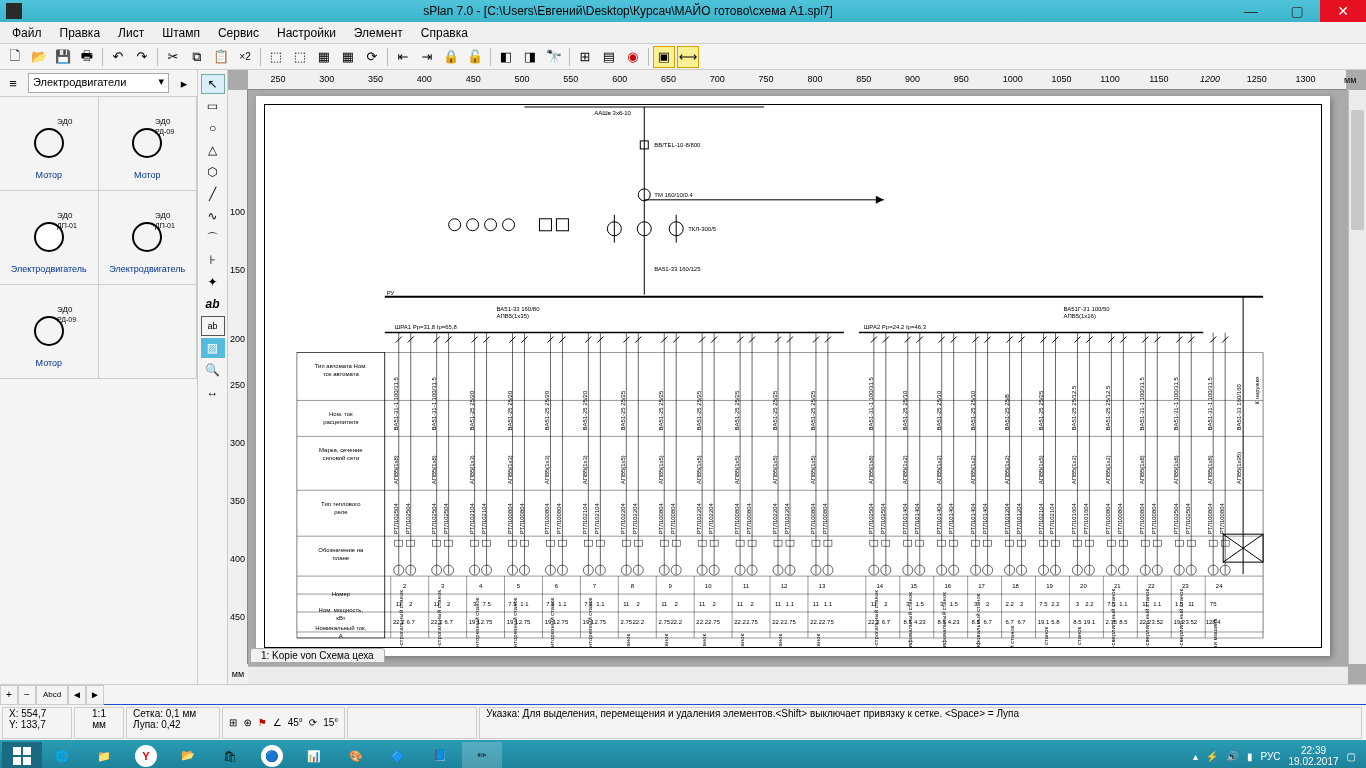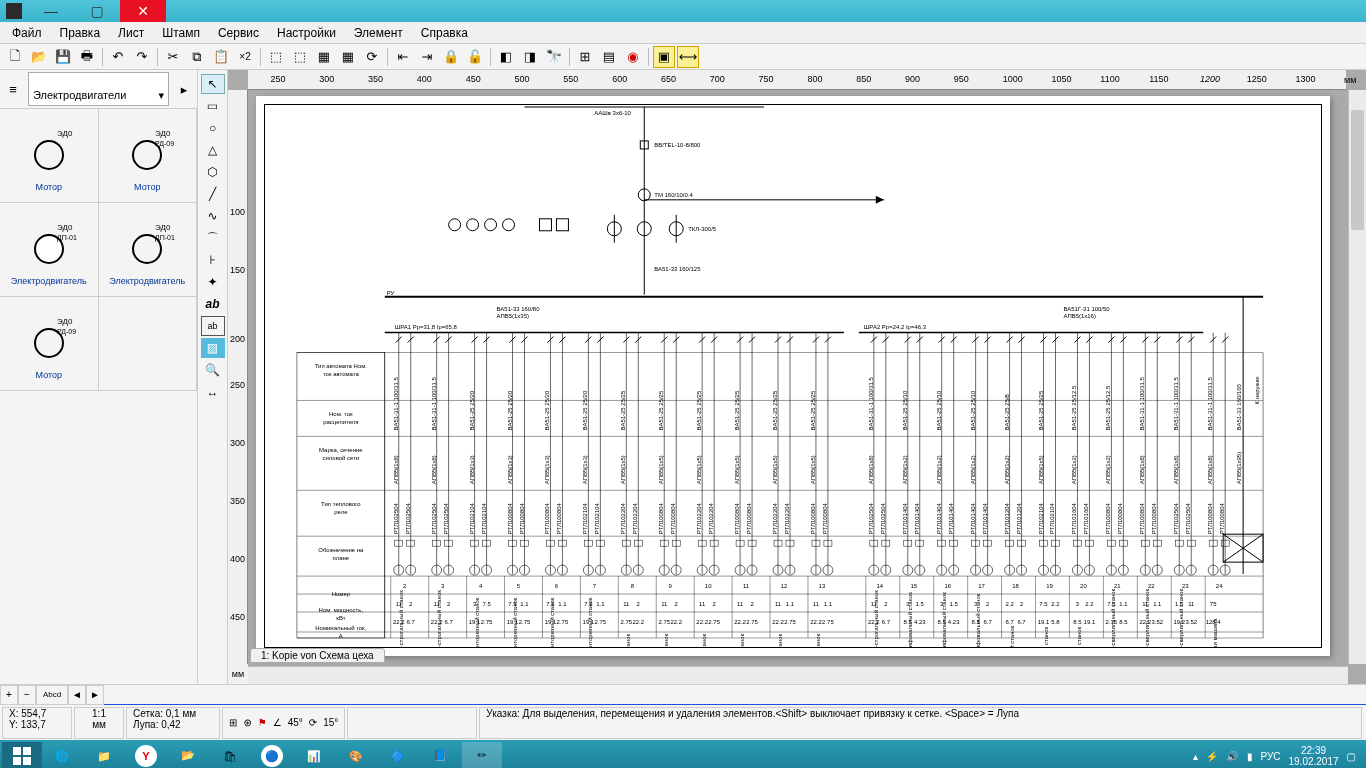--- a/index.html
+++ b/index.html
@@ -15,21 +15,21 @@
 .menubar { height: 22px; background: #f0f0f0; display: flex; align-items: center; padding: 0 4px; gap: 2px; border-bottom: 1px solid #ccc; }
 .menu-item { padding: 2px 8px; font-size: 12px; cursor: default; }
 
 .toolbar { height: 26px; background: #f4f4f4; display: flex; align-items: center; padding: 0 4px; gap: 2px; border-bottom: 1px solid #ccc; }
 .tb-btn { width: 22px; height: 22px; display: flex; align-items: center; justify-content: center; border: 1px solid transparent; font-size: 13px; }
 .tb-sep { width: 1px; height: 18px; background: #bbb; margin: 0 2px; }
 
 .main { display: flex; height: 614px; }
 
 .sidebar { width: 198px; background: #f4f4f4; border-right: 1px solid #ccc; display: flex; flex-direction: column; }
-.lib-header { height: 20px; background: #fff; border: 1px solid #aaa; margin: 2px; display: flex; align-items: flex-start; padding: 16px 4px; font-size: 11px; }
+.lib-header { height: 20px; background: #fff; border: 1px solid #aaa; margin: 2px; display: flex; align-items: flex-end; padding: 4px 4px; font-size: 11px; }
 .lib-dropdown { margin-left: auto; }
 .lib-palette { flex: 1; display: grid; grid-template-columns: 1fr 1fr; grid-auto-rows: 94px; border-top: 1px solid #ccc; }
 .lib-item { border-right: 1px solid #ccc; border-bottom: 1px solid #ccc; display: flex; flex-direction: column; align-items: center; justify-content: center; font-size: 9px; color: #003399; padding: 2px; }
 .lib-item svg { width: 60px; height: 60px; }
 .lib-label { margin-top: 2px; text-align: center; }
 
 .tool-col { width: 30px; background: #f4f4f4; border-right: 1px solid #ccc; display: flex; flex-direction: column; align-items: center; padding-top: 4px; gap: 2px; }
 .tool-btn { width: 24px; height: 20px; display: flex; align-items: center; justify-content: center; font-size: 12px; border: 1px solid transparent; }
 .tool-btn.sel { border-color: #7aa; background: #daeefa; }
 
@@ -64,20 +64,21 @@
 .start-btn { width: 40px; height: 28px; background: #1a6a82; display: flex; align-items: center; justify-content: center; }
 
 svg { display: block; }
 .sm-txt { font-size: 5px; }
 </style>
 </head>
 <body>
 
 <div class="titlebar">
   <span class="title-icon"></span>
+  <span class="title-text">sPlan 7.0 - [C:\Users\Евгений\Desktop\Курсач\МАЙО готово\схема A1.spl7]</span>
   <div class="win-btns">
     <div class="win-btn">—</div>
     <div class="win-btn">▢</div>
     <div class="win-btn win-close">✕</div>
   </div>
 </div>
 
 <div class="menubar" id="menubar">
     <div class="menu-item">Файл</div>
     <div class="menu-item">Правка</div>

